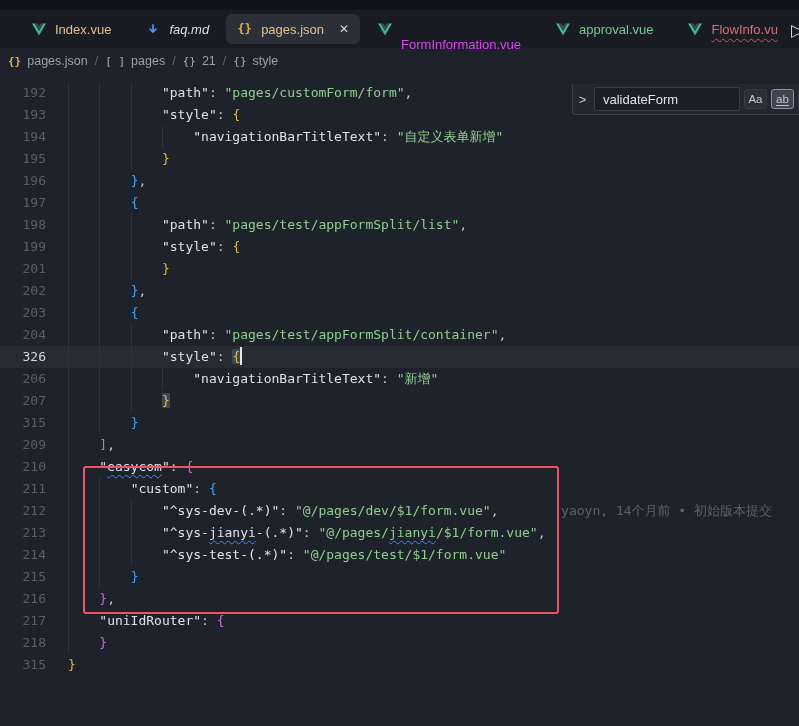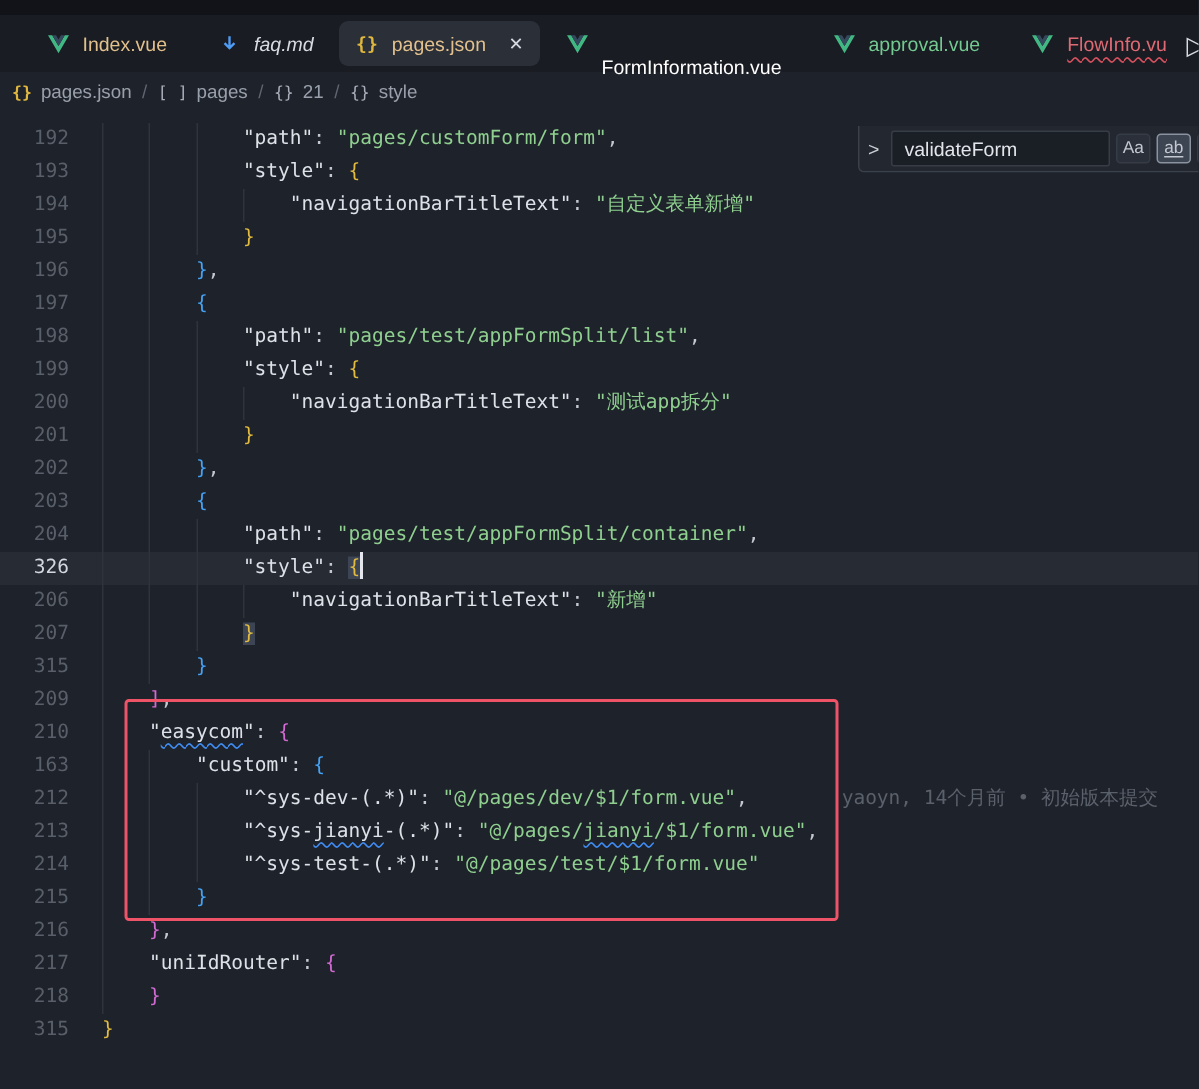--- a/index.html
+++ b/index.html
@@ -90,21 +90,21 @@
       <span class="label" style="color: rgb(226, 192, 141);">pages.json</span>
       <span class="close">✕</span>
     </div>
     <div class="tab">
       <span class="ticon">
         <svg width="14" height="13" viewBox="0 0 256 221">
           <path fill="#41b883" d="M0 0h51.2L128 132.5 204.8 0H256L128 220.8z"></path>
           <path fill="#35495e" d="M51.2 0h46.7L128 51.2 157.4 0h47.4L128 132.5z"></path>
         </svg>
       </span>
-      <span class="label" style="color: #ffffff; margin-top: 31px;">FormInformation.vue</span>
+      <span class="label" style="color: #d946ef; margin-top: 31px;">FormInformation.vue</span>
     </div>
     <div class="tab">
       <span class="ticon">
         <svg width="14" height="13" viewBox="0 0 256 221">
           <path fill="#41b883" d="M0 0h51.2L128 132.5 204.8 0H256L128 220.8z"></path>
           <path fill="#35495e" d="M51.2 0h46.7L128 51.2 157.4 0h47.4L128 132.5z"></path>
         </svg>
       </span>
       <span class="label" style="color: rgb(115, 201, 145);">approval.vue</span>
     </div>
@@ -171,24 +171,20 @@
       </div>
       <div class="line">
         <span class="ln">198</span>
         <span class="lc"><i class="guide" style="left: 0ch;"></i><i class="guide" style="left: 4ch;"></i><i class="guide" style="left: 8ch;"></i><span class="t-w">            </span><span class="t-k">"path"</span><span class="t-p">: </span><span class="t-s">"pages/test/appFormSplit/list"</span><span class="t-p">,</span></span>
       </div>
       <div class="line">
         <span class="ln">199</span>
         <span class="lc"><i class="guide" style="left: 0ch;"></i><i class="guide" style="left: 4ch;"></i><i class="guide" style="left: 8ch;"></i><span class="t-w">            </span><span class="t-k">"style"</span><span class="t-p">: </span><span class="t-y">{</span></span>
       </div>
       <div class="line">
-        <span class="ln">200</span>
-        <span class="lc"><i class="guide" style="left: 0ch;"></i><i class="guide" style="left: 4ch;"></i><i class="guide" style="left: 8ch;"></i><i class="guide" style="left: 12ch;"></i><span class="t-w">                </span><span class="t-k">"navigationBarTitleText"</span><span class="t-p">: </span><span class="t-s">"测试app拆分"</span></span>
-      </div>
-      <div class="line">
         <span class="ln">201</span>
         <span class="lc"><i class="guide" style="left: 0ch;"></i><i class="guide" style="left: 4ch;"></i><i class="guide" style="left: 8ch;"></i><span class="t-w">            </span><span class="t-y">}</span></span>
       </div>
       <div class="line">
         <span class="ln">202</span>
         <span class="lc"><i class="guide" style="left: 0ch;"></i><i class="guide" style="left: 4ch;"></i><span class="t-w">        </span><span class="t-b">}</span><span class="t-p">,</span></span>
       </div>
       <div class="line">
         <span class="ln">203</span>
         <span class="lc"><i class="guide" style="left: 0ch;"></i><i class="guide" style="left: 4ch;"></i><span class="t-w">        </span><span class="t-b">{</span></span>
@@ -215,21 +211,21 @@
       </div>
       <div class="line">
         <span class="ln">209</span>
         <span class="lc"><i class="guide" style="left: 0ch;"></i><span class="t-w">    </span><span class="t-m">]</span><span class="t-p">,</span></span>
       </div>
       <div class="line">
         <span class="ln">210</span>
         <span class="lc"><i class="guide" style="left: 0ch;"></i><span class="t-w">    </span><span class="t-k">"</span><span class="t-k sq">easycom</span><span class="t-k">"</span><span class="t-p">: </span><span class="t-m">{</span></span>
       </div>
       <div class="line">
-        <span class="ln">163</span>
+        <span class="ln">211</span>
         <span class="lc"><i class="guide" style="left: 0ch;"></i><i class="guide" style="left: 4ch;"></i><span class="t-w">        </span><span class="t-k">"custom"</span><span class="t-p">: </span><span class="t-b">{</span></span>
       </div>
       <div class="line">
         <span class="ln">212</span>
         <span class="lc"><i class="guide" style="left: 0ch;"></i><i class="guide" style="left: 4ch;"></i><i class="guide" style="left: 8ch;"></i><span class="t-w">            </span><span class="t-k">"^sys-dev-(.*)"</span><span class="t-p">: </span><span class="t-s">"@/pages/dev/$1/form.vue"</span><span class="t-p">,</span><span class="t-g">        yaoyn, 14个月前 • 初始版本提交</span></span>
       </div>
       <div class="line">
         <span class="ln">213</span>
         <span class="lc"><i class="guide" style="left: 0ch;"></i><i class="guide" style="left: 4ch;"></i><i class="guide" style="left: 8ch;"></i><span class="t-w">            </span><span class="t-k">"^sys-</span><span class="t-k sq">jianyi</span><span class="t-k">-(.*)"</span><span class="t-p">: </span><span class="t-s">"@/pages/</span><span class="t-s sq">jianyi</span><span class="t-s">/$1/form.vue"</span><span class="t-p">,</span></span>
       </div>

